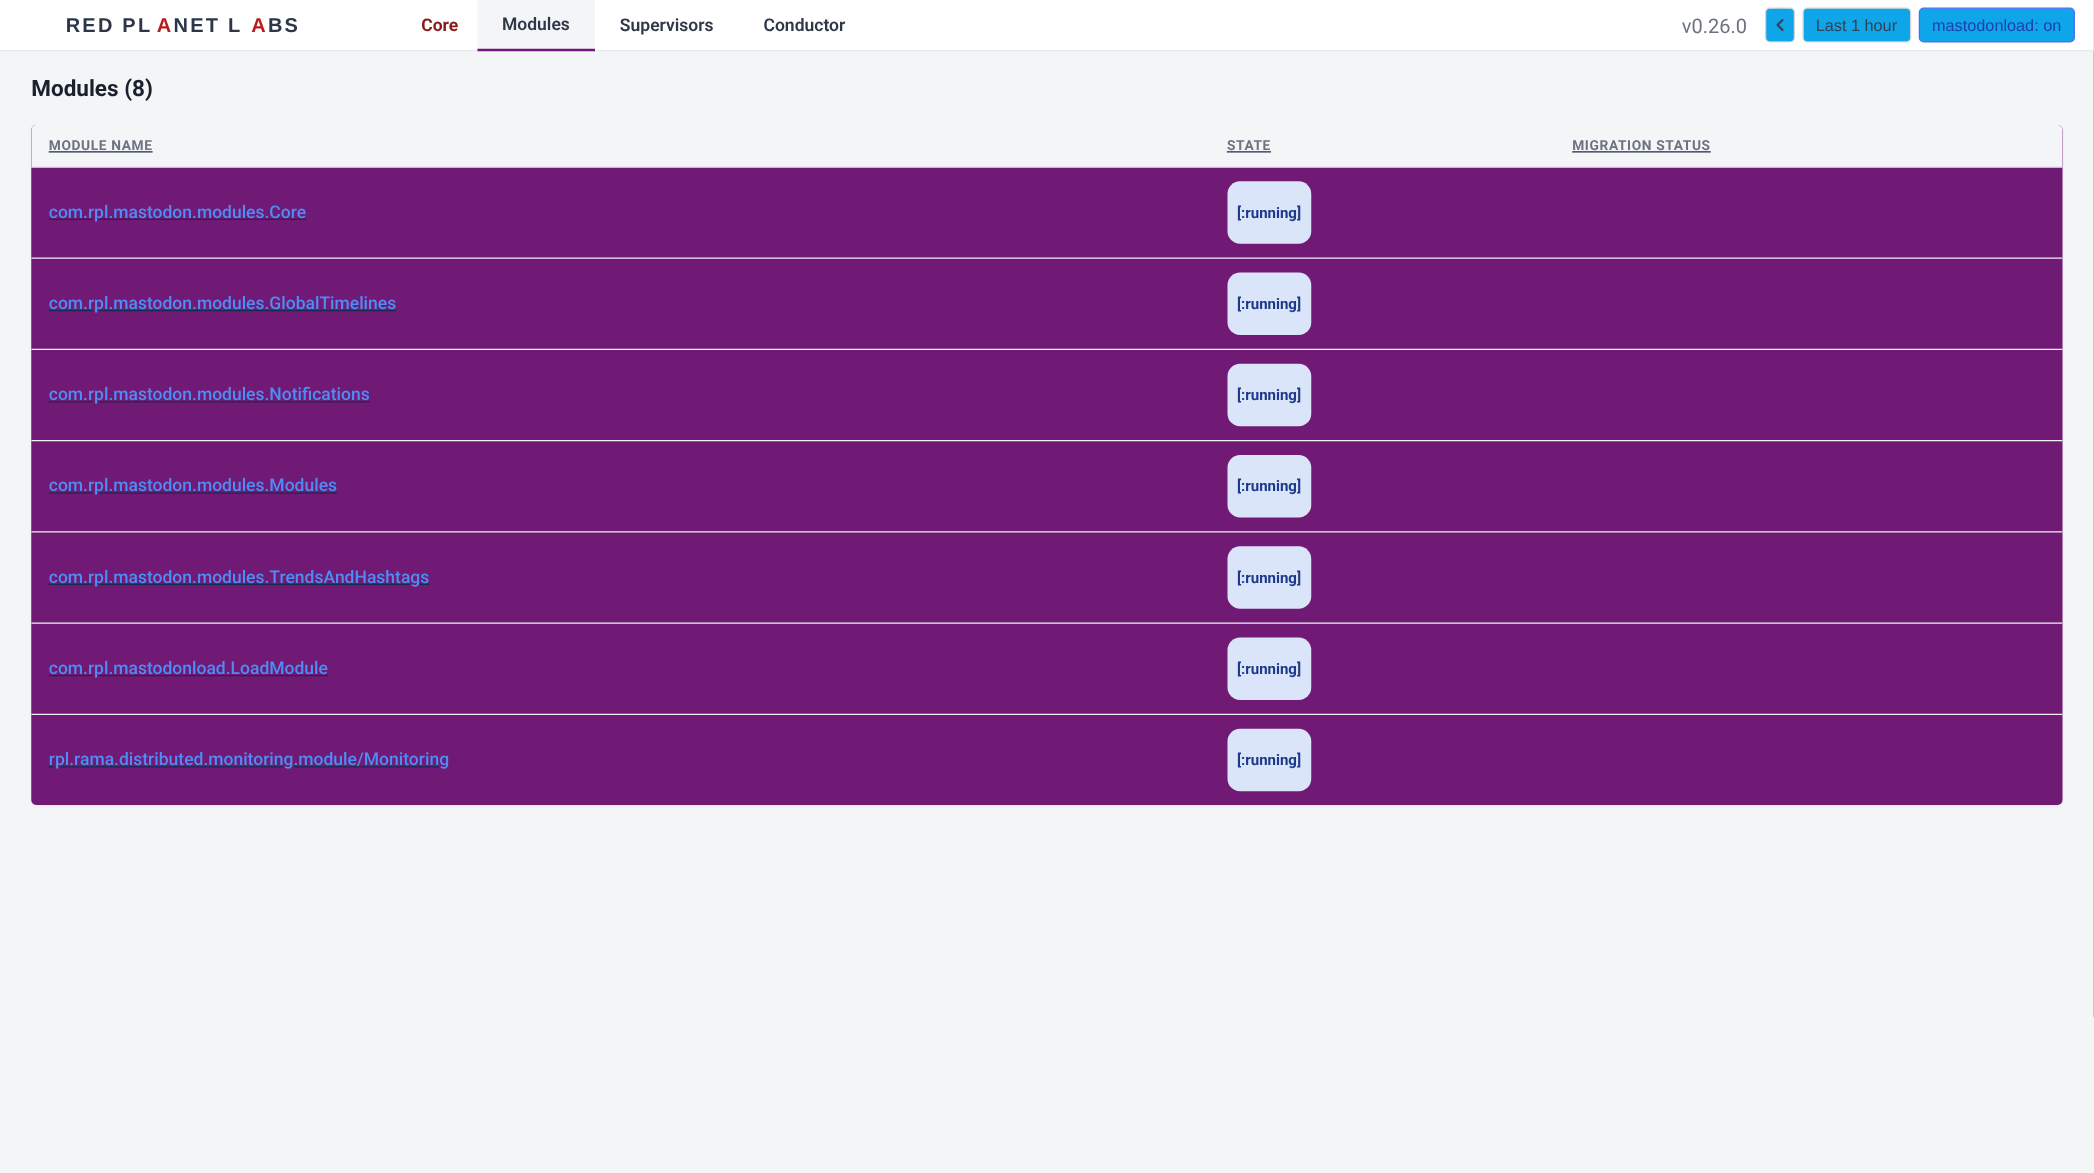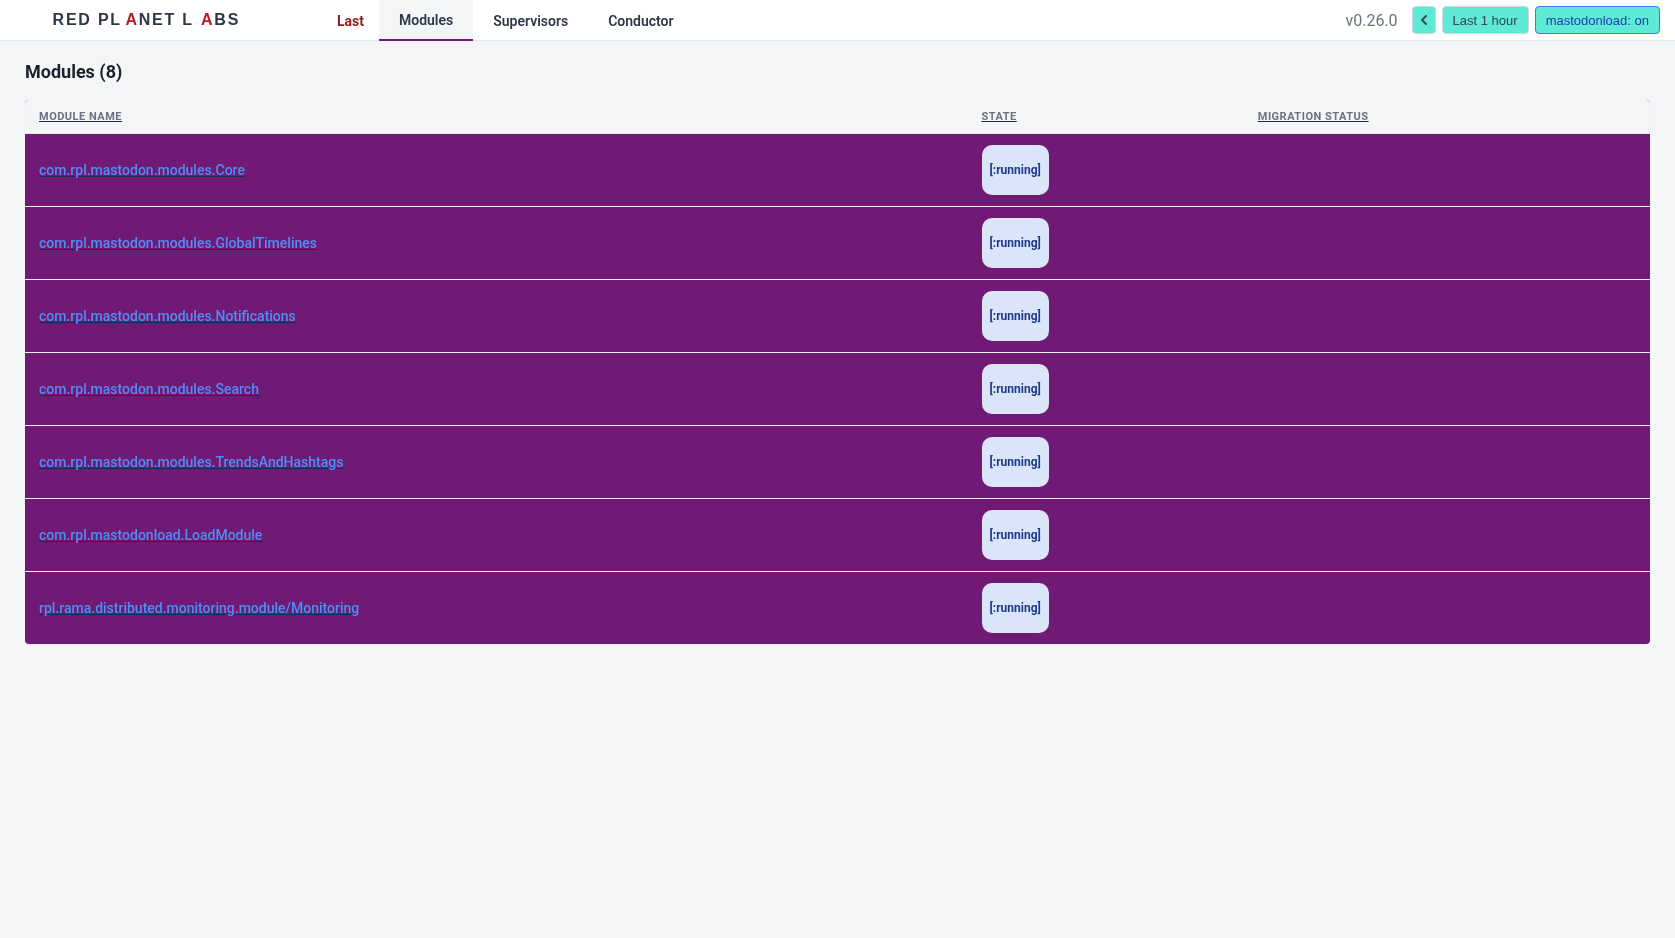--- a/index.html
+++ b/index.html
@@ -63,21 +63,21 @@
       display: flex;
       align-items: center;
       gap: 6px;
     }
     .version {
       font-size: 16px;
       color: #6b7280;
       margin-right: 8px;
     }
     .btn {
-      background: #5eead4;
+      background: #0ea5e9;
       border: 1px solid #d1d5db;
       border-radius: 4px;
       padding: 5px 10px;
       font-size: 13px;
       color: #374151;
       cursor: pointer;
       display: flex;
       align-items: center;
       height: 28px;
     }
@@ -158,21 +158,21 @@
   <div class="logo">
     <svg viewBox="0 0 280 18" width="280">
       <text x="0" y="15" font-family="Arial" font-weight="900" font-size="18" letter-spacing="2" fill="#2d3748">RED PL</text>
       <text x="82" y="15" font-family="Arial" font-weight="900" font-size="18" letter-spacing="2" fill="#b91c1c">A</text>
       <text x="97" y="15" font-family="Arial" font-weight="900" font-size="18" letter-spacing="2" fill="#2d3748">NET L</text>
       <text x="167" y="15" font-family="Arial" font-weight="900" font-size="18" letter-spacing="2" fill="#b91c1c">A</text>
       <text x="182" y="15" font-family="Arial" font-weight="900" font-size="18" letter-spacing="2" fill="#2d3748">BS</text>
     </svg>
   </div>
   <div class="nav">
-    <div class="nav-item brand">Last</div>
+    <div class="nav-item brand">Core</div>
     <div class="nav-item active">Modules</div>
     <div class="nav-item">Supervisors</div>
     <div class="nav-item">Conductor</div>
   </div>
   <div class="header-right">
     <span class="version">v0.26.0</span>
     <button class="btn icon-btn">
       <svg class="chevron-icon" viewBox="0 0 6 10">
         <path d="M5 1 L1 5 L5 9" stroke="#374151" stroke-width="1.8" fill="none" stroke-linecap="round" stroke-linejoin="round"></path>
       </svg>
@@ -204,21 +204,21 @@
             <td><span class="module-link">com.rpl.mastodon.modules.GlobalTimelines</span></td>
             <td><span class="state-badge">[:running]</span></td>
             <td></td>
           </tr>
           <tr>
             <td><span class="module-link">com.rpl.mastodon.modules.Notifications</span></td>
             <td><span class="state-badge">[:running]</span></td>
             <td></td>
           </tr>
           <tr>
-            <td><span class="module-link">com.rpl.mastodon.modules.Search</span></td>
+            <td><span class="module-link">com.rpl.mastodon.modules.Modules</span></td>
             <td><span class="state-badge">[:running]</span></td>
             <td></td>
           </tr>
           <tr>
             <td><span class="module-link">com.rpl.mastodon.modules.TrendsAndHashtags</span></td>
             <td><span class="state-badge">[:running]</span></td>
             <td></td>
           </tr>
           <tr>
             <td><span class="module-link">com.rpl.mastodonload.LoadModule</span></td>

